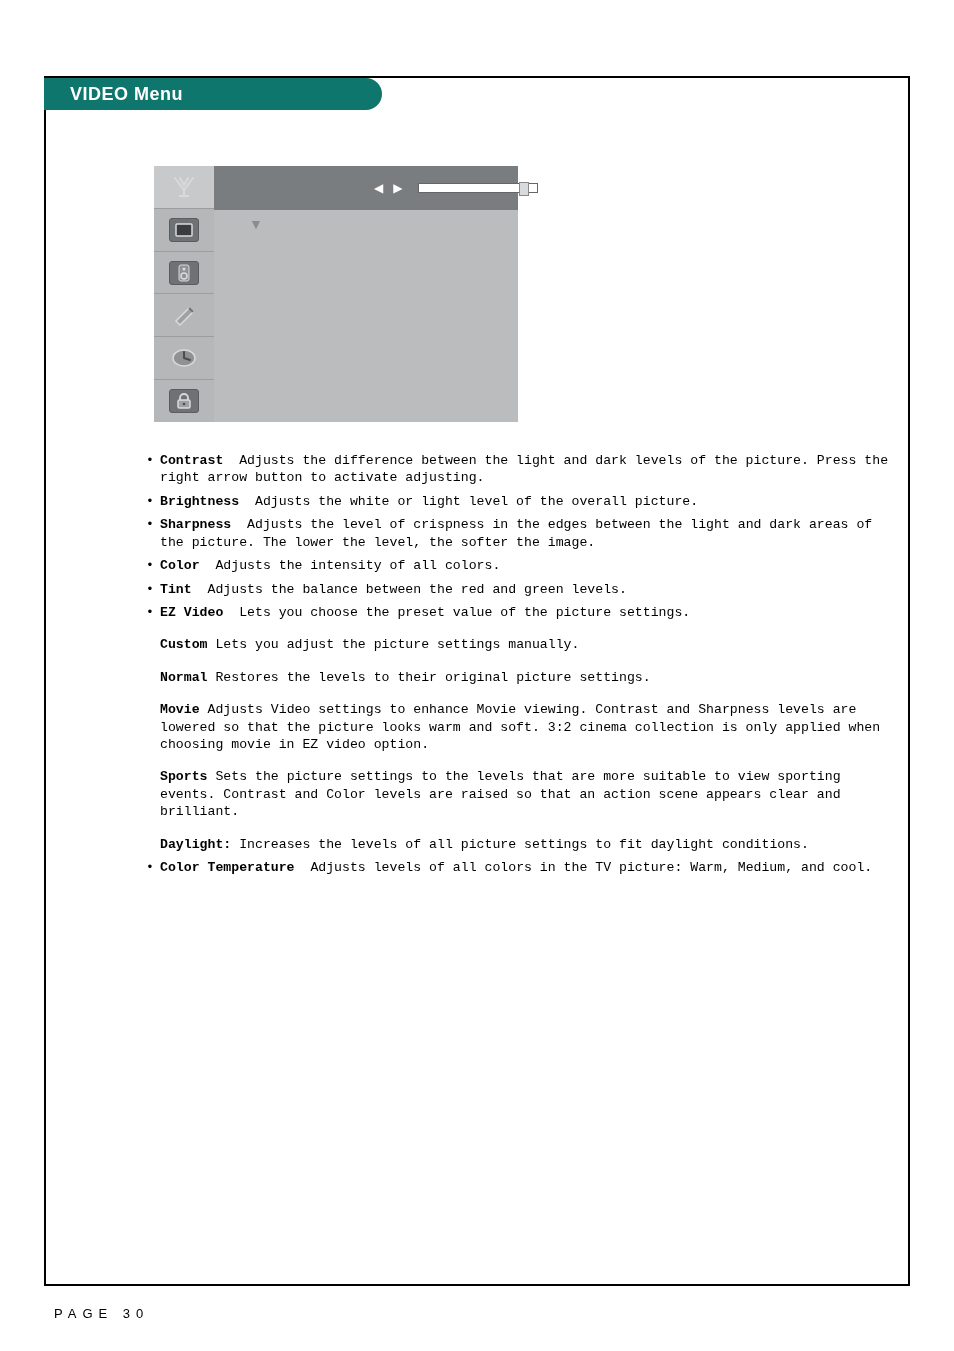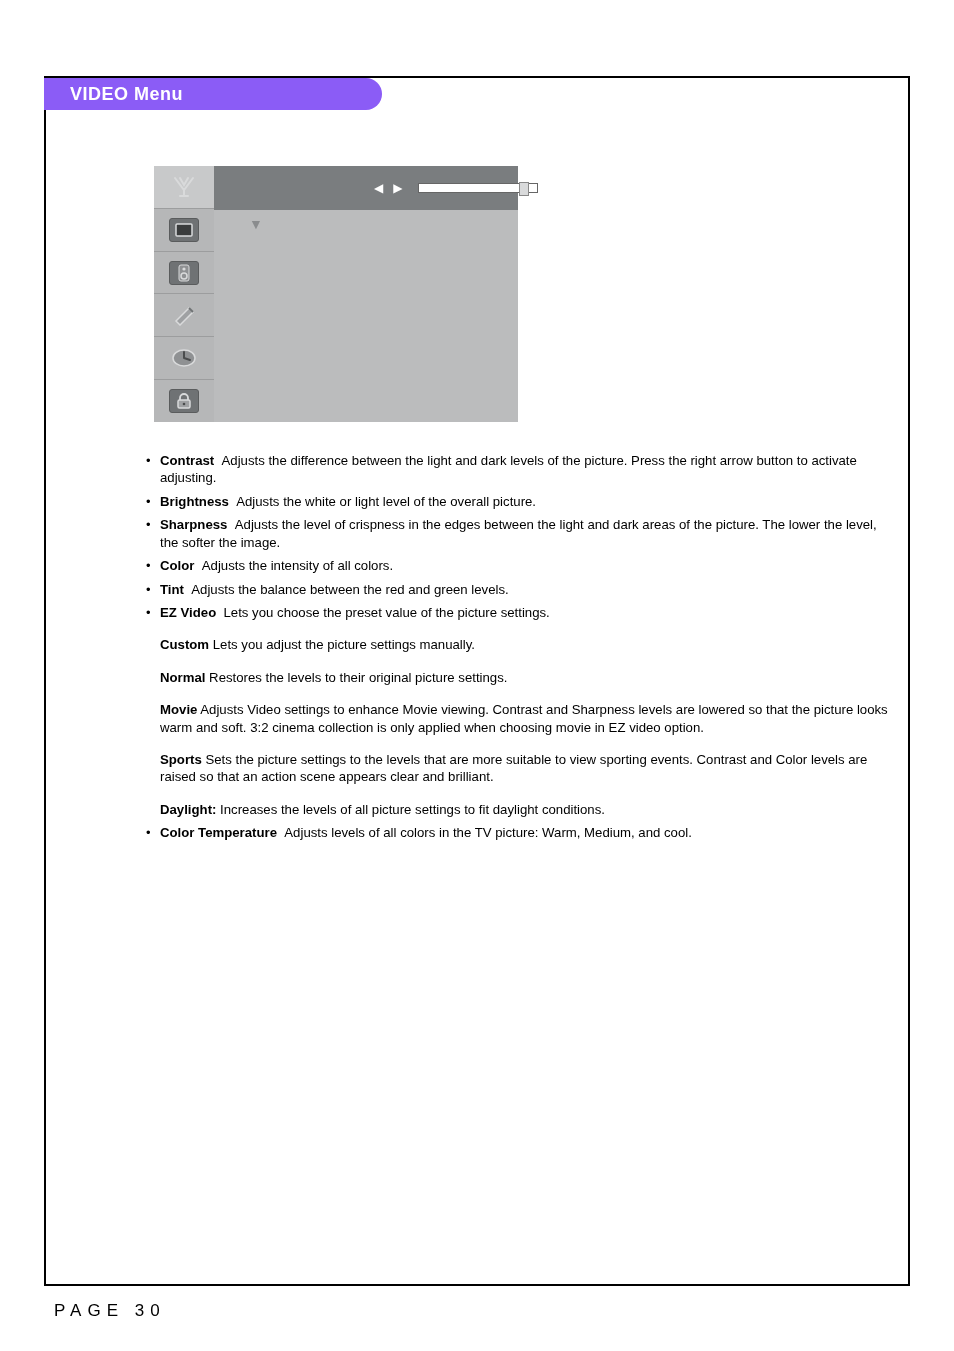--- a/index.html
+++ b/index.html
@@ -34,21 +34,21 @@
     left:0; top:0;
     height:100%;
     border-left:2px solid #000;
   }
   .header-bar {
     position: absolute;
     top: 78px;
     left: 44px;
     width: 338px;
     height: 32px;
-    background: #8b5cf6;
+    background: #0f766e;
     border-top-right-radius: 16px;
     border-bottom-right-radius: 16px;
     display: flex;
     align-items: center;
     padding-left: 26px;
   }
   .header-bar span {
     color: #fff;
     font-weight: bold;
     font-size: 18px;
@@ -136,39 +136,39 @@
 
   
   .content {
     position: absolute;
     top: 452px;
     left: 146px;
     width: 752px;
     font-size: 13.2px;
     line-height: 1.32;
   }
-  ul.top { list-style: none; }
+  ul.top { list-style: none; font-family: Liberation Mono, monospace; }
   ul.top > li {
     position: relative;
     padding-left: 14px;
     margin-bottom: 6px;
   }
   ul.top > li::before{
     content: "•";
     position:absolute;
     left:0; top:0;
     font-size:13px;
   }
   .b { font-weight: bold; }
   .sub { margin-top:15px; }
   .page-num {
     position:absolute;
     left:54px;
     bottom: 30px;
-    font-size:17px;
+    font-size:13px;
     letter-spacing: 6px;
   }
 </style>
 </head>
 <body>
 
 <div class="page-frame"></div>
 
 <div class="header-bar">
   <span>VIDEO Menu</span>

